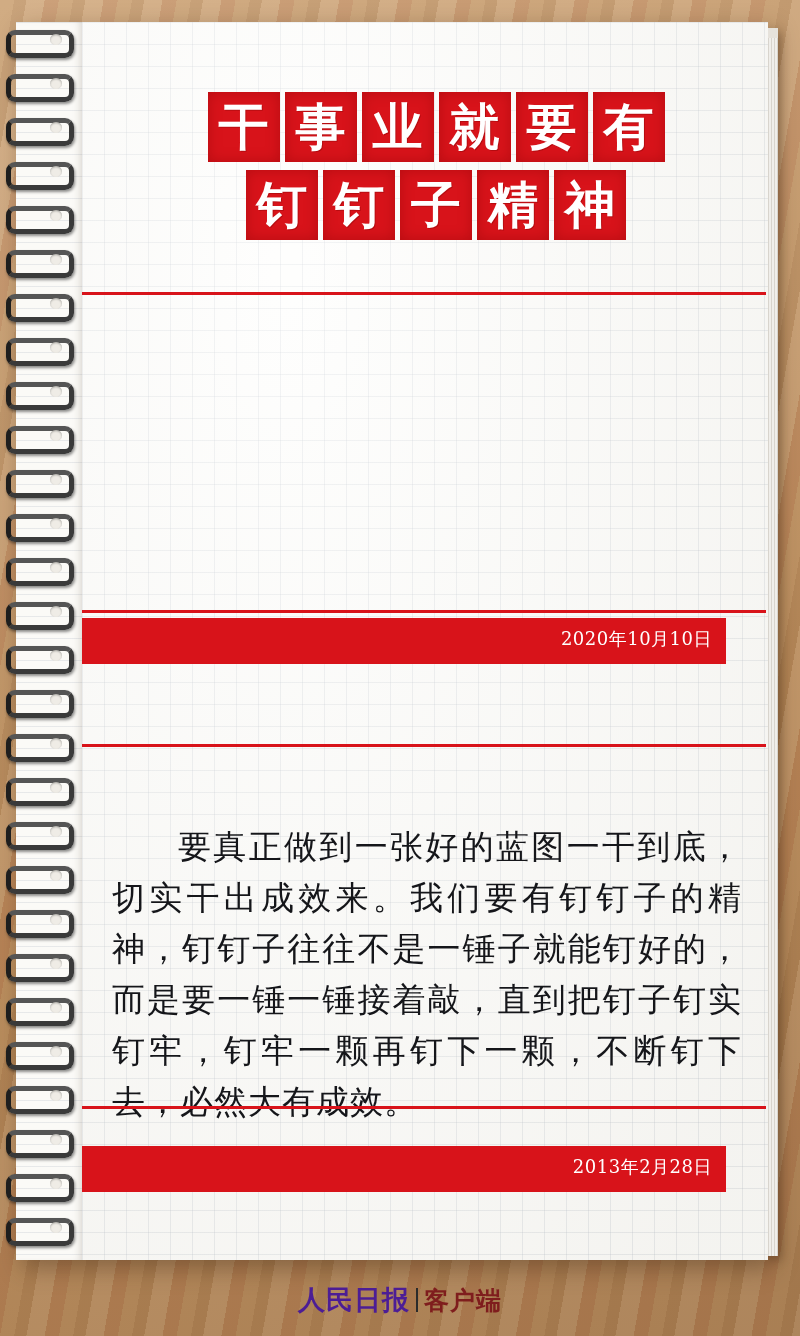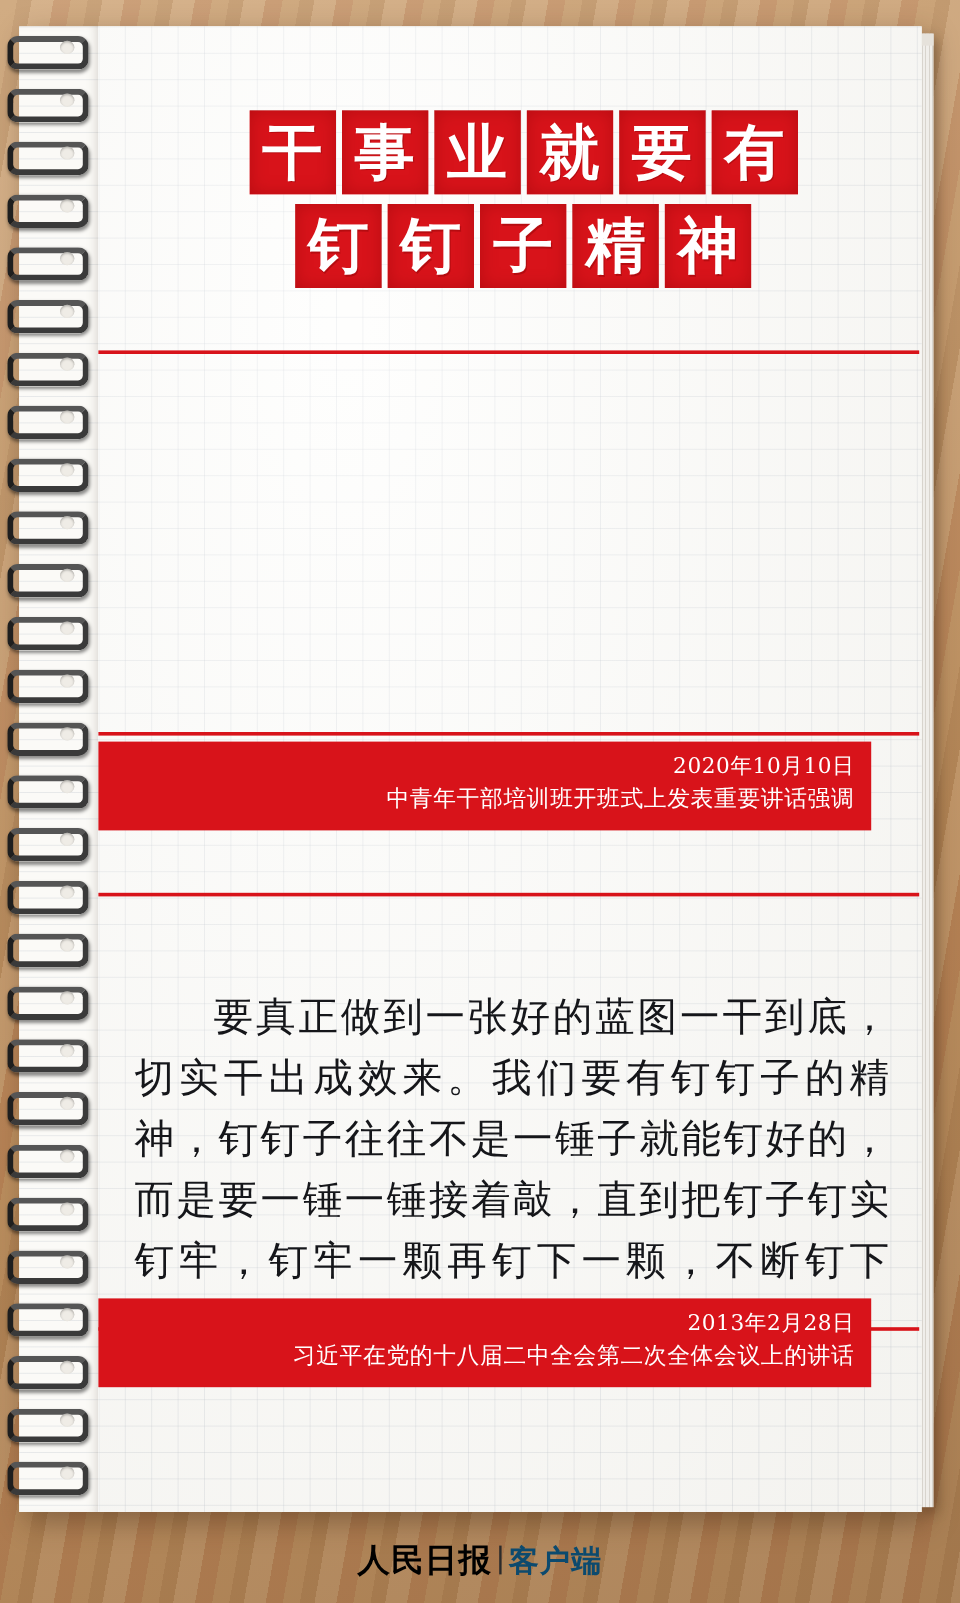--- a/index.html
+++ b/index.html
@@ -231,33 +231,33 @@
     text-align: center;
     display: flex;
     align-items: center;
     justify-content: center;
     gap: 6px;
   }
   .footer .brand {
     font-family: "DejaVu Serif", "Liberation Serif", serif;
     font-weight: bold;
     font-size: 27px;
-    color: #000000;
+    color: #4c1d95;
     letter-spacing: 1px;
   }
   .footer .bar {
     width: 2px;
     height: 24px;
     background: #2b2b2b;
   }
   .footer .client {
     font-family: "DejaVu Sans", "Liberation Sans", sans-serif;
     font-weight: bold;
     font-size: 25px;
-    color: #0c4a6e;
+    color: #7f1d1d;
     letter-spacing: 1px;
   }
 </style>
 </head>
 <body>
 
 <div class="desk"></div>
 
 <div class="notebook">
 
@@ -283,30 +283,28 @@
       <span class="title-char">精</span>
       <span class="title-char">神</span>
     </div>
   </div>
 
   <div class="divider" style="top: 270px;"></div>
 
   <div class="divider" style="top: 588px;"></div>
   <div class="source-box" style="top: 596px;">
     <div class="source-date">2020年10月10日</div>
-    <div class="source-line">中青年干部培训班开班式上发表重要讲话强调</div>
   </div>
 
   <div class="divider" style="top: 722px;"></div>
   <div class="quote" style="top: 799px;">要真正做到一张好的蓝图一干到底，切实干出成效来。我们要有钉钉子的精神，钉钉子往往不是一锤子就能钉好的，而是要一锤一锤接着敲，直到把钉子钉实钉牢，钉牢一颗再钉下一颗，不断钉下去，必然大有成效。</div>
 
   <div class="divider" style="top: 1084px;"></div>
-  <div class="source-box" style="top: 1060px;">
+  <div class="source-box" style="top: 1124px;">
     <div class="source-date">2013年2月28日</div>
-    <div class="source-line">习近平在党的十八届二中全会第二次全体会议上的讲话</div>
   </div>
 
 </div>
 
 <div class="spiral" id="spiral">
     <div class="ring" style="top: 30px;">
       <div class="wire"></div>
       <div class="hole"></div>
     </div>
     <div class="ring" style="top: 74px;">

